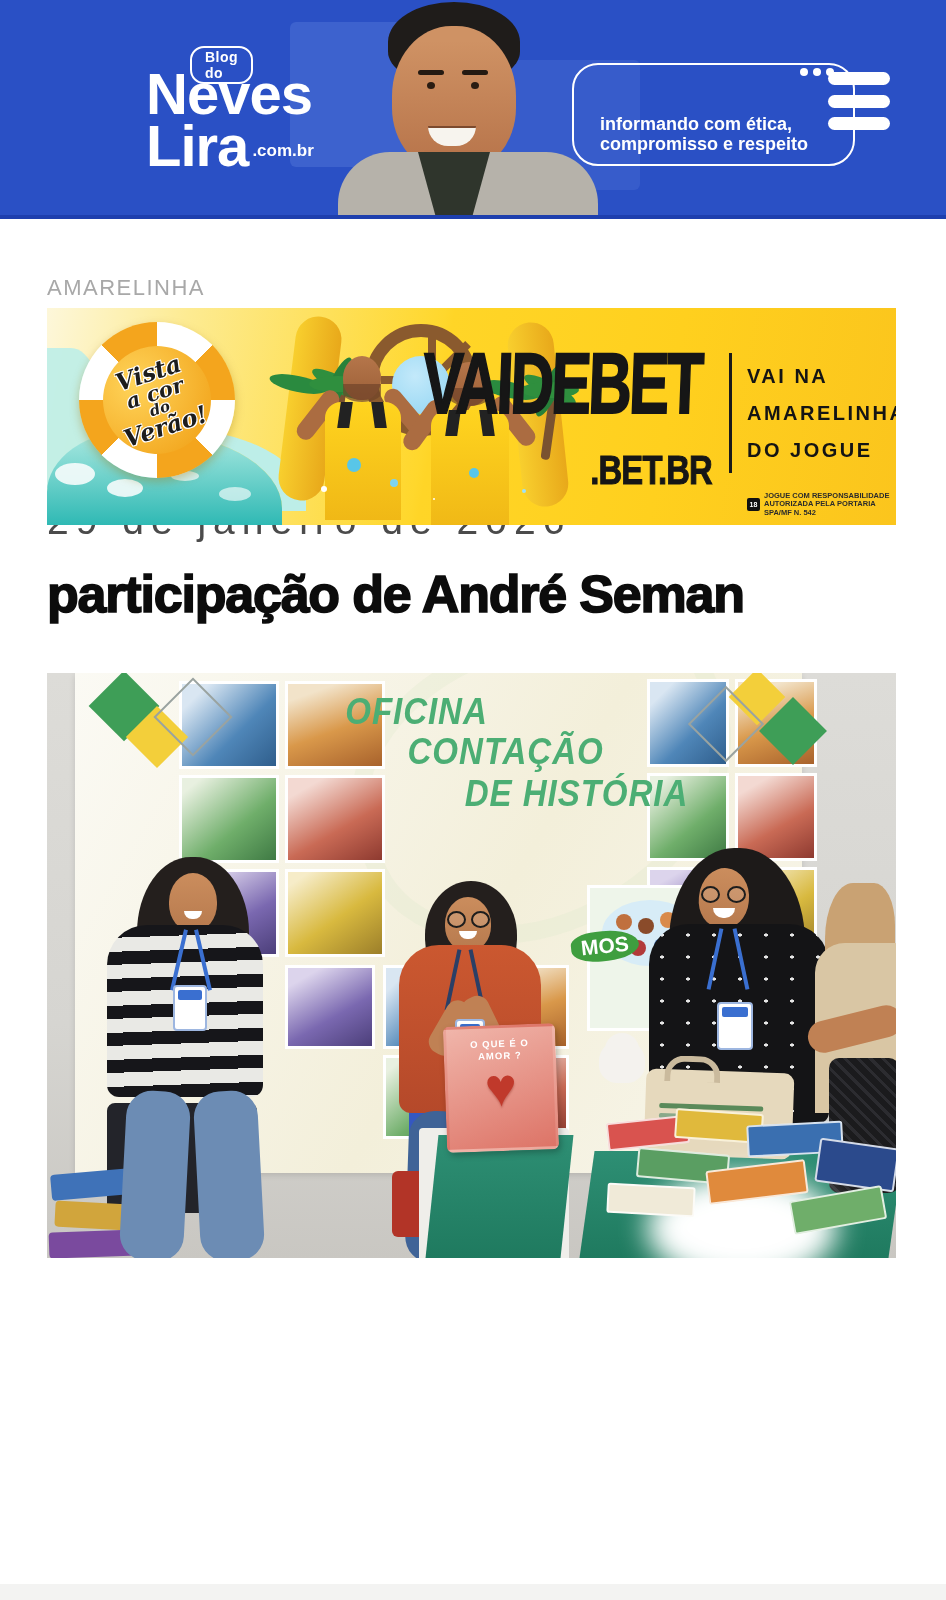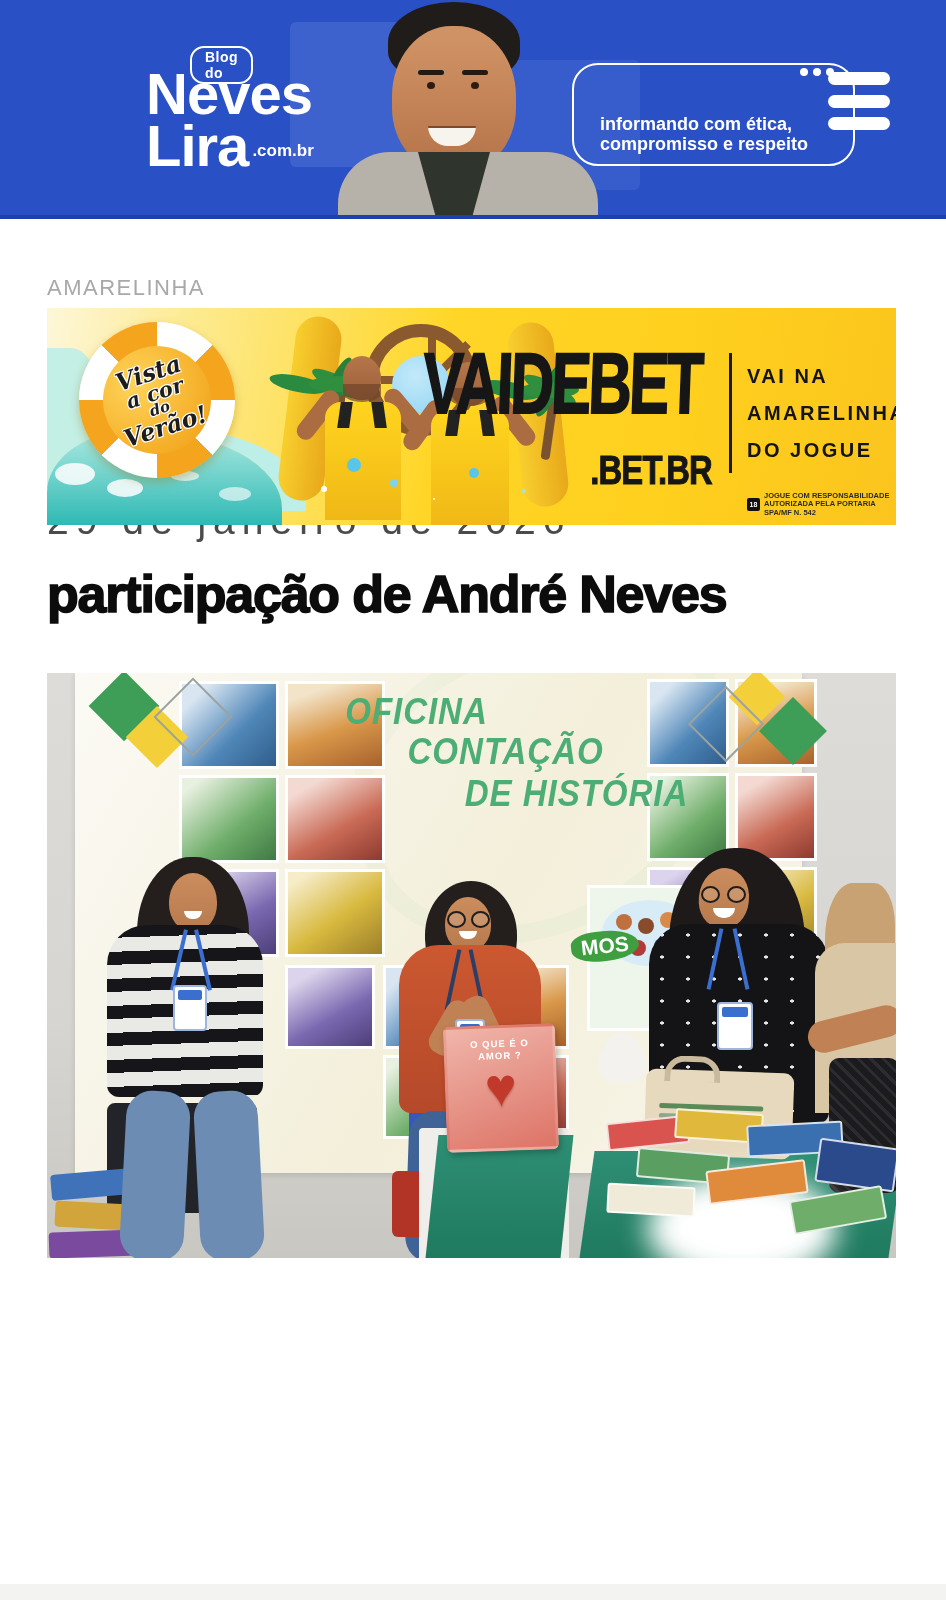--- a/index.html
+++ b/index.html
@@ -304,21 +304,21 @@
     </div>
     <div class="bn-disc">
       <span class="bn-age">18</span>
       <span>JOGUE COM RESPONSABILIDADE AUTORIZADA PELA PORTARIA SPA/MF N. 542</span>
     </div>
   </div>
 
   <div class="date">29 de janeiro de 2026</div>
 
   <h1 class="headline">
-    <span>participação de André Neves</span>
+    <span>participação de André Seman</span>
   </h1>
 
   <figure class="photo">
     <div class="poster"></div>
     <div class="leafmark"></div>
 
     <i class="th" style="left:132px;top:8px;width:100px;height:88px;"></i>
     <i class="th" style="left:238px;top:8px;width:100px;height:88px;"></i>
     <i class="th" style="left:132px;top:102px;width:100px;height:88px;"></i>
     <i class="th" style="left:238px;top:102px;width:100px;height:88px;"></i>

